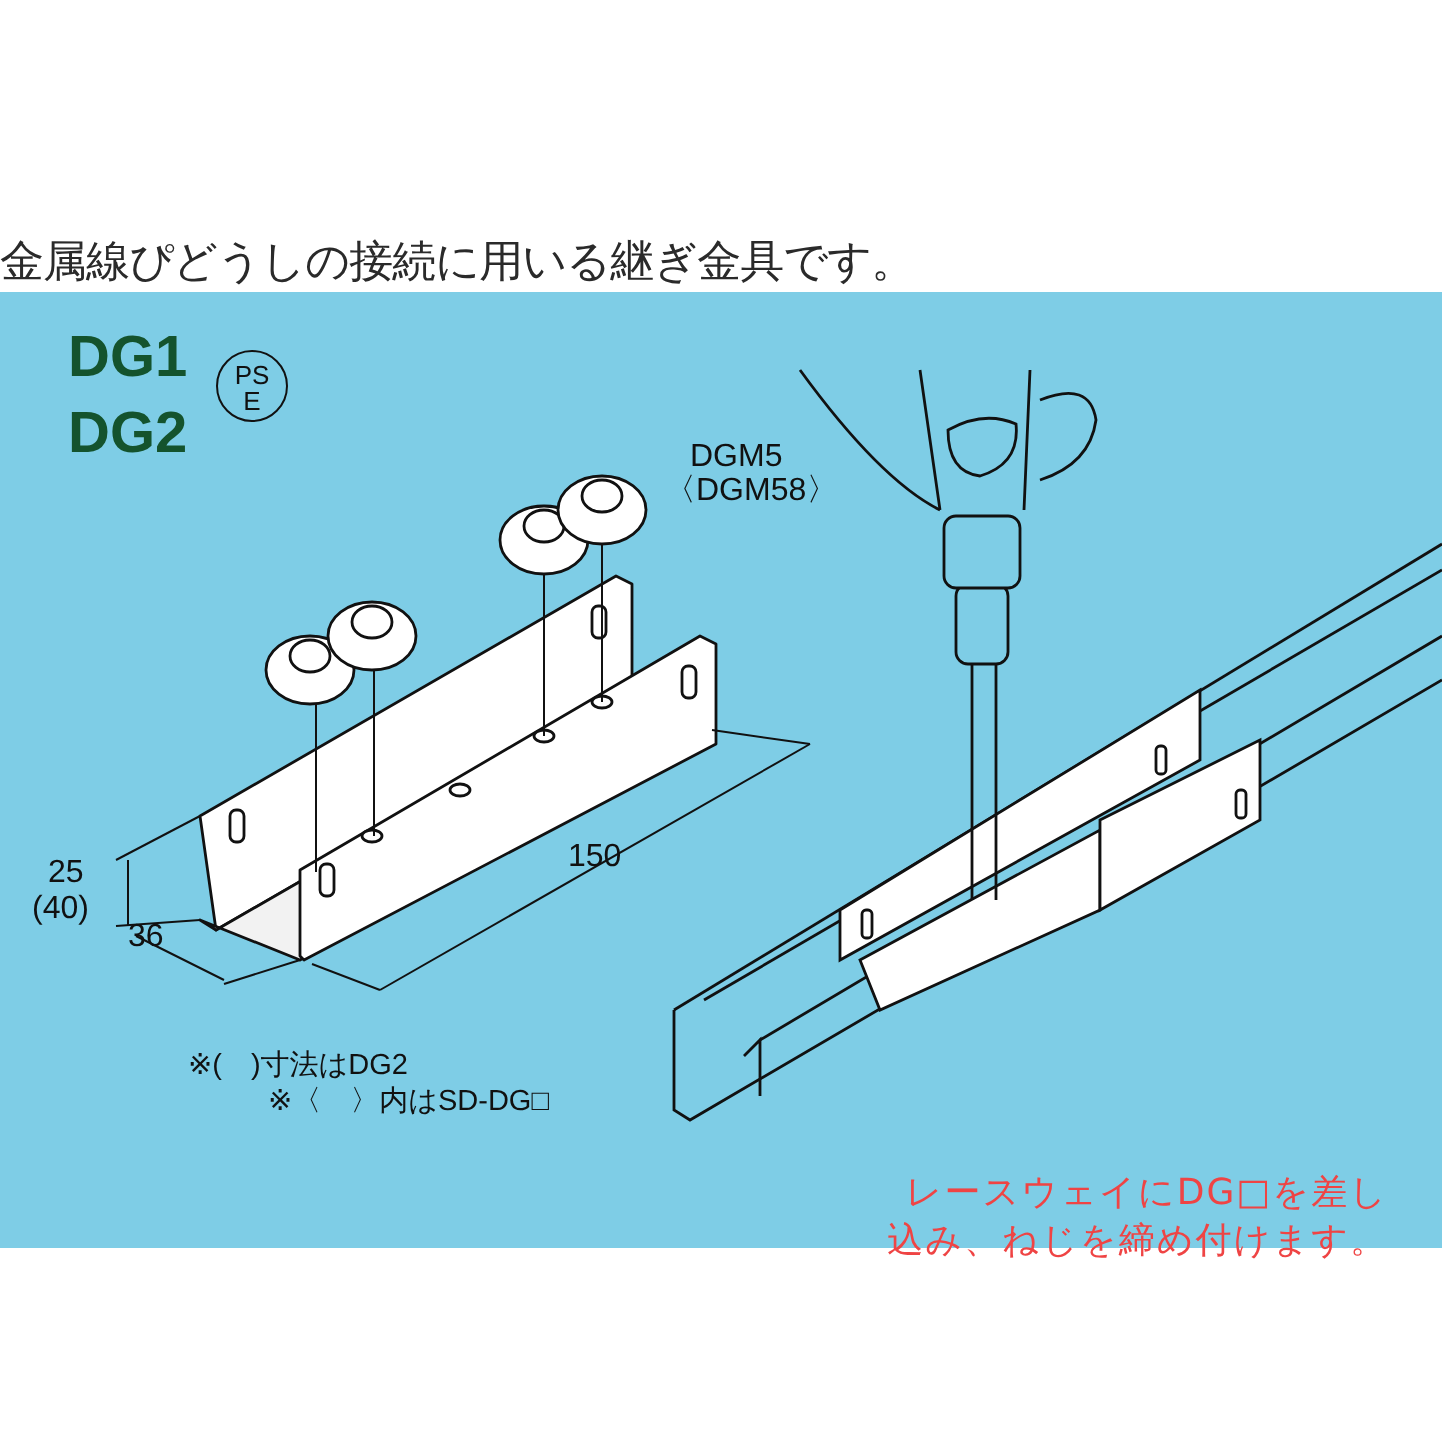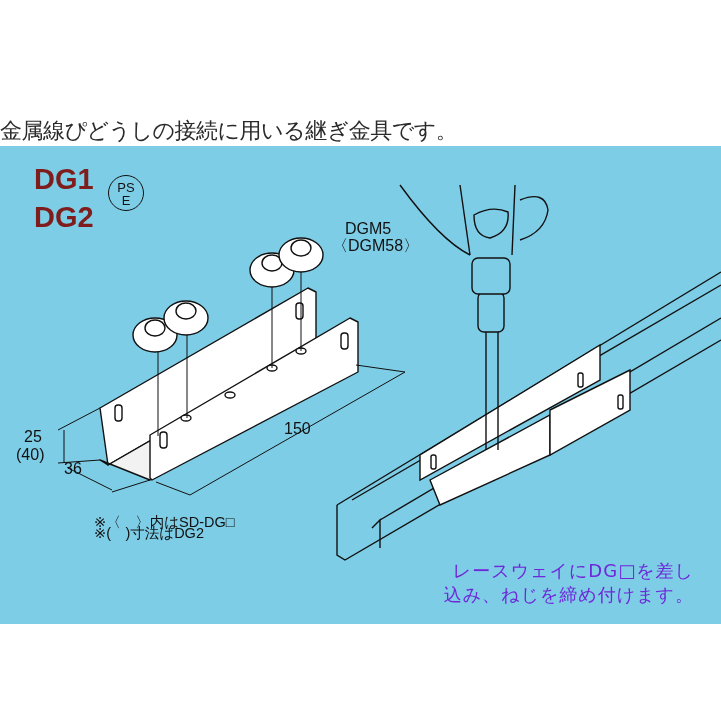--- a/index.html
+++ b/index.html
@@ -13,40 +13,40 @@
       position: absolute; left: 0; top: 116px;
       font-size: 22px; letter-spacing: -0.5px; white-space: nowrap;
       color: #2a2a2a;
     }
     .panel {
       position: absolute; left: 0; top: 146px; width: 721px; height: 478px;
       background: #7ecde6;
     }
     .model {
       position: absolute; left: 34px; font-family: "Liberation Sans", sans-serif;
-      font-weight: bold; font-size: 29px; line-height: 30px; color: #7f1d1d;
+      font-weight: bold; font-size: 29px; line-height: 30px; color: #14532d;
     }
     .pse {
       position: absolute; left: 108px; top: 175px; width: 36px; height: 36px;
       border: 1.6px solid #111; border-radius: 50%;
       font-family: "Liberation Sans", sans-serif; font-size: 13px; line-height: 13px;
       text-align: center; box-sizing: border-box; padding-top: 5px; color: #111;
     }
     .pse span { display: block; text-align: center; }
     .label {
       position: absolute; font-family: "Liberation Sans", sans-serif;
       font-size: 16px; line-height: 17px; color: #111; white-space: nowrap;
     }
     .note {
       position: absolute; left: 94px; font-size: 14.5px; line-height: 17px;
       font-family: "Liberation Sans", "DejaVu Sans", sans-serif; white-space: nowrap; color: #111;
     }
     .caption {
       position: absolute; right: 27px; font-size: 18px; line-height: 22px;
-      white-space: nowrap; color: #6d28d9; letter-spacing: 1px; text-align: center;
+      white-space: nowrap; color: #ef4444; letter-spacing: 1px; text-align: center; margin-top: 26px;
     }
     svg { position: absolute; left: 0; top: 0; }
   </style>
 </head>
 <body>
 
 <div class="headline">金属線ぴどうしの接続に用いる継ぎ金具です。</div>
 
 <div class="panel"></div>
 
@@ -132,16 +132,16 @@
 
 <div class="label" style="left:345px; top:220px;">DGM5</div>
 <div class="label" style="left:332px; top:237px;">〈DGM58〉</div>
 
 <div class="label" style="left:24px; top:428px;">25</div>
 <div class="label" style="left:16px; top:446px;">(40)</div>
 <div class="label" style="left:64px; top:460px;">36</div>
 <div class="label" style="left:284px; top:420px;text-align:center;">150</div>
 
 <div class="note" style="top:525px;">※(　)寸法はDG2</div>
-<div class="note" style="top:514px;">※〈　〉内はSD-DG□</div>
+<div class="note" style="top:543px;margin-left:40px;">※〈　〉内はSD-DG□</div>
 
 <div class="caption" style="top:560px;">レースウェイにDG□を差し</div>
 <div class="caption" style="top:584px;">込み、ねじを締め付けます。</div>
 
 </body></html>

